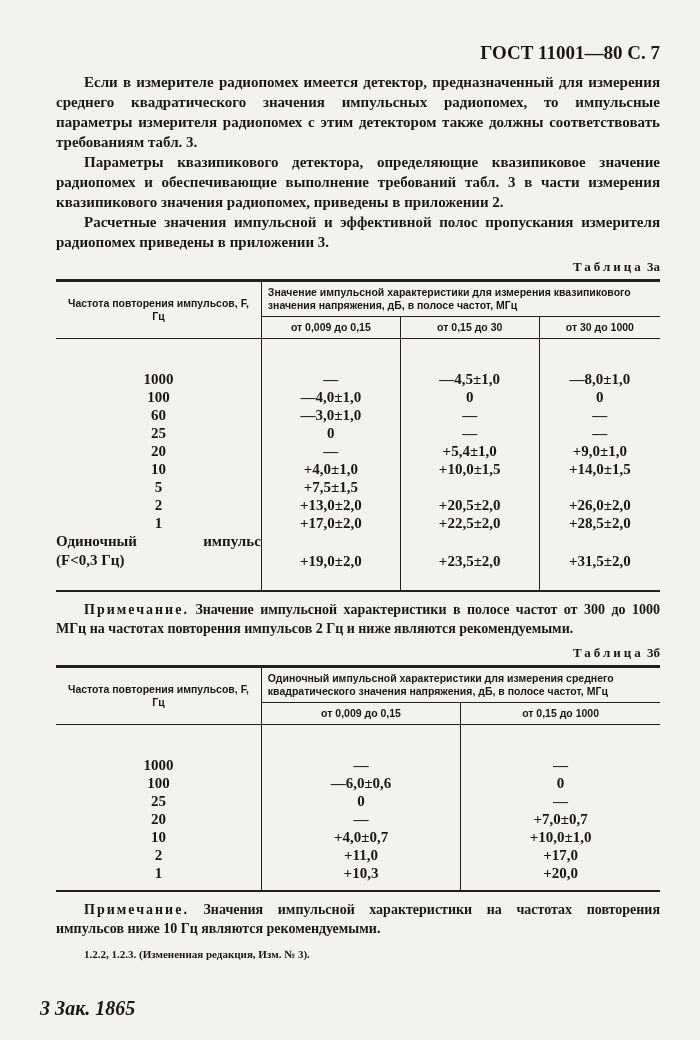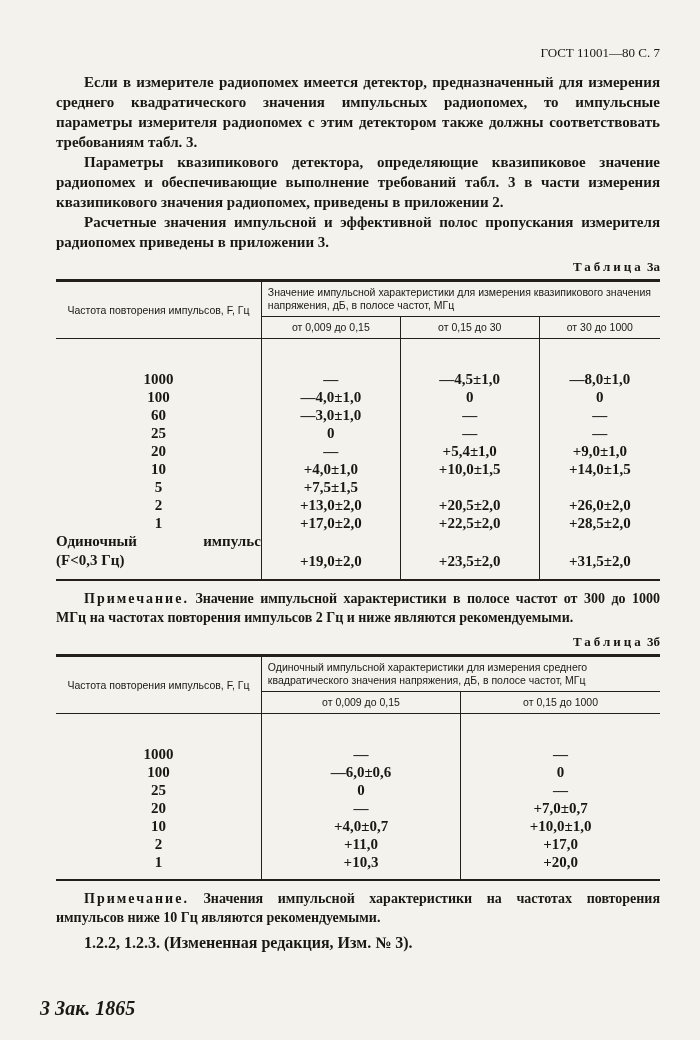--- a/index.html
+++ b/index.html
@@ -11,22 +11,22 @@
     color: #1b1814;
   }
   .page {
     position: relative;
     width: 700px; height: 1040px;
     padding: 44px 40px 0 56px;
     overflow: hidden;
   }
   .doc-ref {
     text-align: right;
-    font-weight: normal;
-    font-size: 13px;
+    font-weight: bold;
+    font-size: 19px;
     line-height: 18px;
     margin-bottom: 10px;
   }
   p.body {
     margin: 0;
     font-size: 15px;
     line-height: 20px;
     font-weight: bold;
     text-indent: 28px;
     text-align: justify;
@@ -41,21 +41,21 @@
   .spaced { letter-spacing: 3px; }
   .gtable {
     width: 100%;
     border-collapse: collapse;
     border-top: 3px solid #241f19;
     border-bottom: 2px solid #241f19;
     table-layout: fixed;
   }
   .gtable th {
     font-family: "Liberation Sans", sans-serif;
-    font-weight: normal;
+    font-weight: bold;
     font-size: 10.5px;
     line-height: 13px;
     vertical-align: middle;
     padding: 4px 6px;
   }
   .h-freq {
     border-right: 1px solid #241f19;
     border-bottom: 1.5px solid #241f19;
     font-size: 11px;
     text-align: center;
@@ -79,36 +79,36 @@
     font-weight: bold;
     line-height: 18px;
     height: 18px;
     text-align: center;
     padding: 0;
     vertical-align: middle;
   }
   .gtable td:last-child { border-right: none; }
   .gtable tbody tr.first-data td { padding-top: 31px; }
   .gtable tbody tr.last-data td { padding-bottom: 8px; }
-  .sp-row td { vertical-align: bottom; padding-bottom: 9px; }
+  .sp-row td { vertical-align: bottom; padding-bottom: 20px; }
   .sp-cell { text-align: left; padding: 0 8px 7px 4px; }
   .sp1 { text-align: justify; text-align-last: justify; line-height: 19px; }
   .sp2 { text-align: left; line-height: 19px; }
   .note {
     margin: 8px 0 0 0;
     font-size: 14px;
     line-height: 19px;
     font-weight: bold;
     text-indent: 28px;
     text-align: justify;
   }
   .notelbl { letter-spacing: 2px; }
   .amend {
     margin: 6px 0 0 0;
-    font-size: 16px;
+    font-size: 11px;
     line-height: 20px;
     font-weight: bold;
     text-indent: 28px;
   }
   .footer {
     position: absolute;
     left: 40px;
     bottom: 20px;
     font-size: 20px;
     font-weight: bold;

